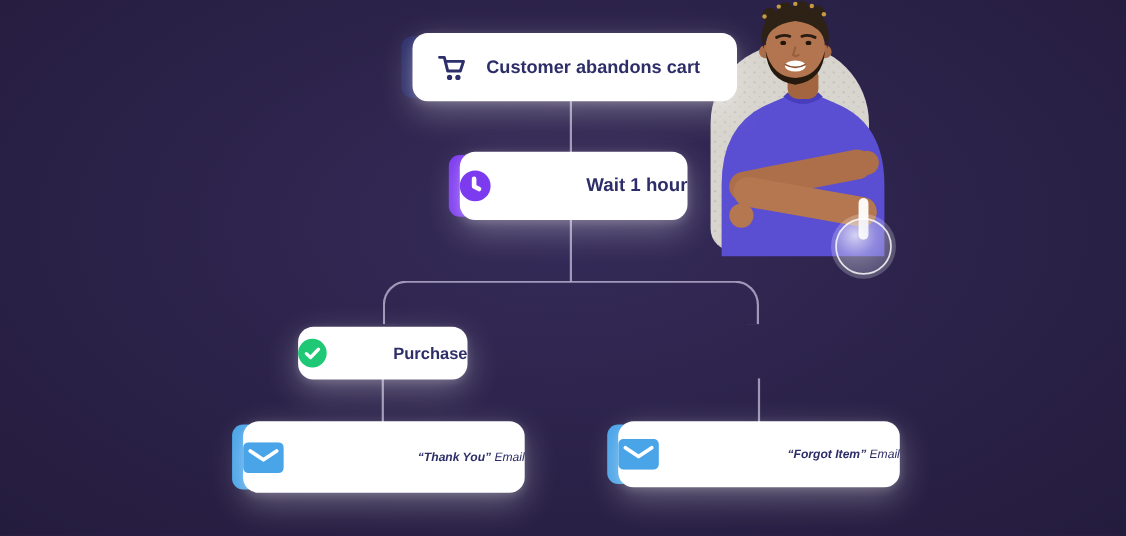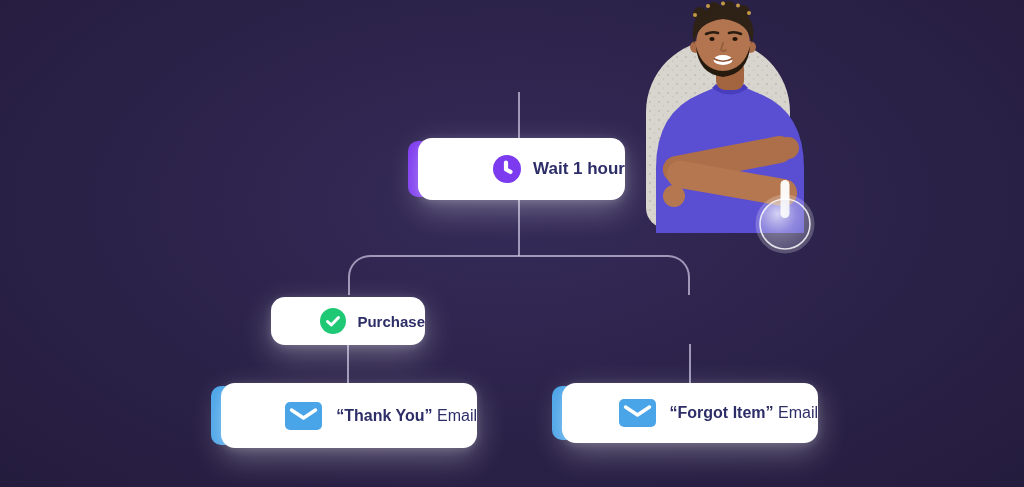--- a/index.html
+++ b/index.html
@@ -34,21 +34,21 @@
     border-radius:10px;
   }
   .accent.navy   { background:var(--navy-accent); }
   .accent.violet { background:var(--violet-accent); }
   .accent.blue   { background:var(--blue); }
   .face {
     position:absolute; inset:0; background:#ffffff; border-radius:14px;
     display:flex; align-items:center;
     box-shadow:0 10px 30px rgba(255,255,255,.30), 0 2px 8px rgba(255,255,255,.16);
   }
-  .face.center { justify-content:flex-end; }
+  .face.center { justify-content:space-between; }
   .label {
     color:var(--text); font-weight:700; white-space:nowrap;
   }
   .label .regular { font-weight:400; }
   .badge {
     border-radius:50%; display:flex; align-items:center; justify-content:center;
     flex:0 0 auto;
   }
   .badge.green  { background:var(--green); }
   .badge.red    { background:var(--red); }
@@ -67,21 +67,21 @@
   #node-purchase .face { gap:11px; }
   #node-purchase .label { font-size:15px; }
 
   #node-incomplete { left:613px; top:294px; width:154px; height:50px; }
   #node-incomplete .face { justify-content:flex-start; padding-left:15px; gap:11px; }
   #node-incomplete .label { font-size:14.5px; line-height:1.12; white-space:normal; width:90px; }
 
   #node-thankyou   { left:221px; top:383px; width:256px; height:65px; }
   #node-forgot     { left:562px; top:383px; width:256px; height:60px; }
   .email-face { gap:14px; }
-  .email-face .label { font-size:16px; }
+  .email-face .label { font-size:11px;font-style:italic; }
 
   .person { position:absolute; left:630px; top:0; z-index:1; }
   svg { display:block; }
 </style>
 </head>
 <body>
 
 <div id="stage">
 
   <svg class="person" viewBox="0 0 200 260" width="200" height="260" role="img">
@@ -140,20 +140,31 @@
     <circle cx="155" cy="224" r="27.5" fill="none" stroke="rgba(255,255,255,0.22)" stroke-width="4"></circle>
     <circle cx="155" cy="224" r="25" fill="url(#glass)" stroke="rgba(255,255,255,0.85)" stroke-width="1.6"></circle>
   </svg>
 
   <div class="vline" style="left:518px; top:92px;  height:47px;"></div>
   <div class="vline" style="left:518px; top:199px; height:57px;"></div>
   <div class="branch" style="left:348px; top:255px; width:342px; height:40px;"></div>
   <div class="vline" style="left:347px; top:343px; height:41px;"></div>
   <div class="vline" style="left:689px; top:344px; height:40px;"></div>
 
+  <div class="node" id="node-trigger">
+    <div class="accent navy"></div>
+    <div class="face">
+      <svg viewBox="0 0 26 24" width="27" height="25" style="color:var(--navy-accent)">
+        <path d="M1.5 3h4.2l3 12h11l2.8-8.5H7" fill="none" stroke="currentColor" stroke-width="2.6" stroke-linecap="round" stroke-linejoin="round"></path>
+        <circle cx="10.3" cy="20.6" r="2.3" fill="currentColor"></circle>
+        <circle cx="17.6" cy="20.6" r="2.3" fill="currentColor"></circle>
+      </svg>
+      <span class="label">Customer abandons cart</span>
+    </div>
+  </div>
 
   <div class="node" id="node-wait">
     <div class="accent violet"></div>
     <div class="face center">
       <span class="badge violet" style="width:28px; height:28px;">
         <svg viewBox="0 0 28 28" width="28" height="28">
           <path d="M13 7.5 V14.5 L17.5 16.8" fill="none" stroke="#ffffff" stroke-width="4.2" stroke-linecap="round" stroke-linejoin="round"></path>
         </svg>
       </span>
       <span class="label">Wait 1 hour</span>

